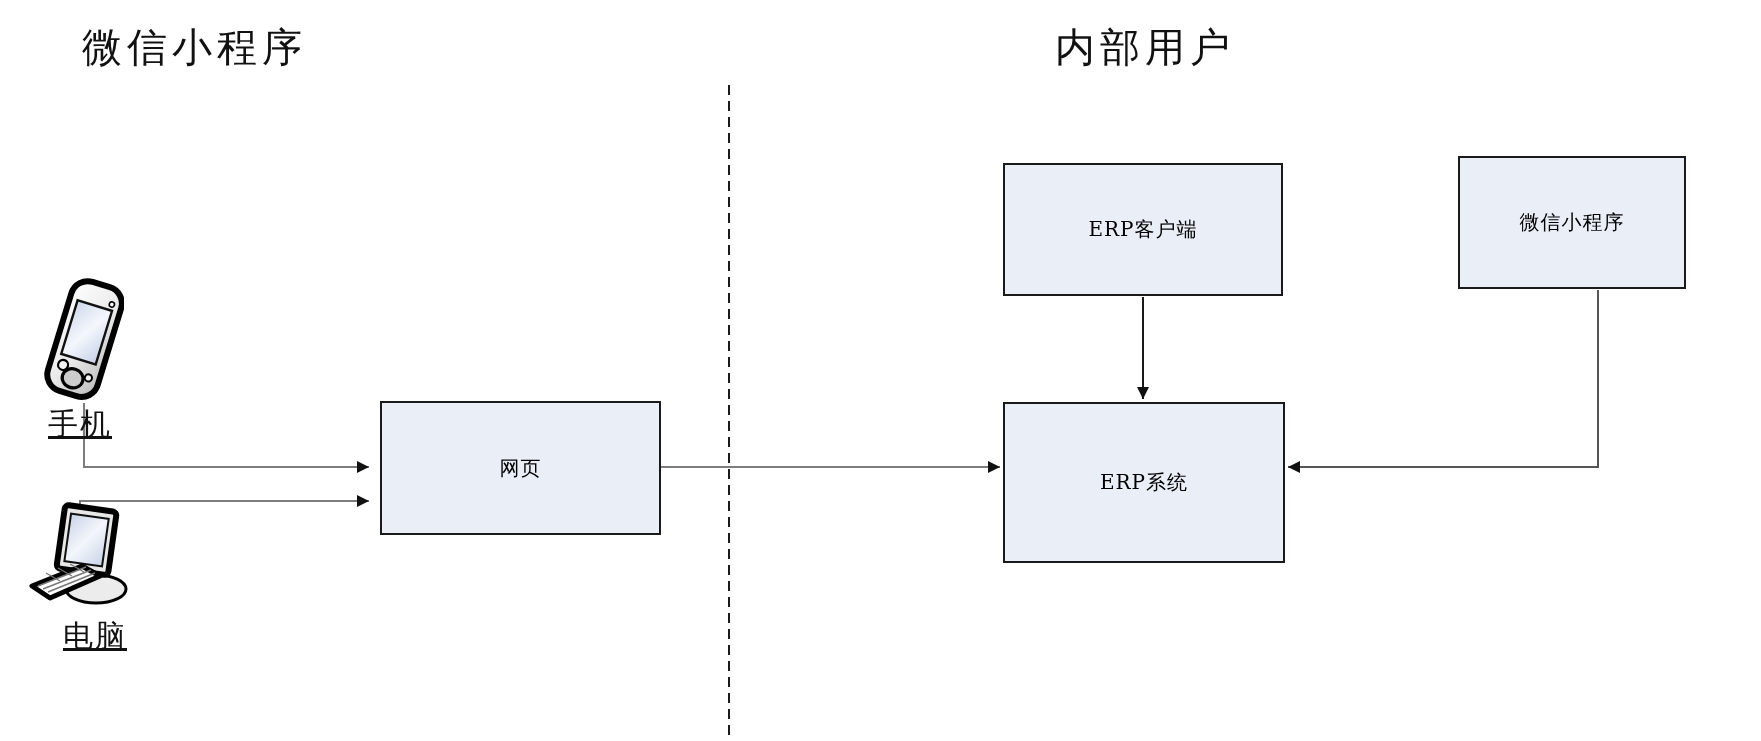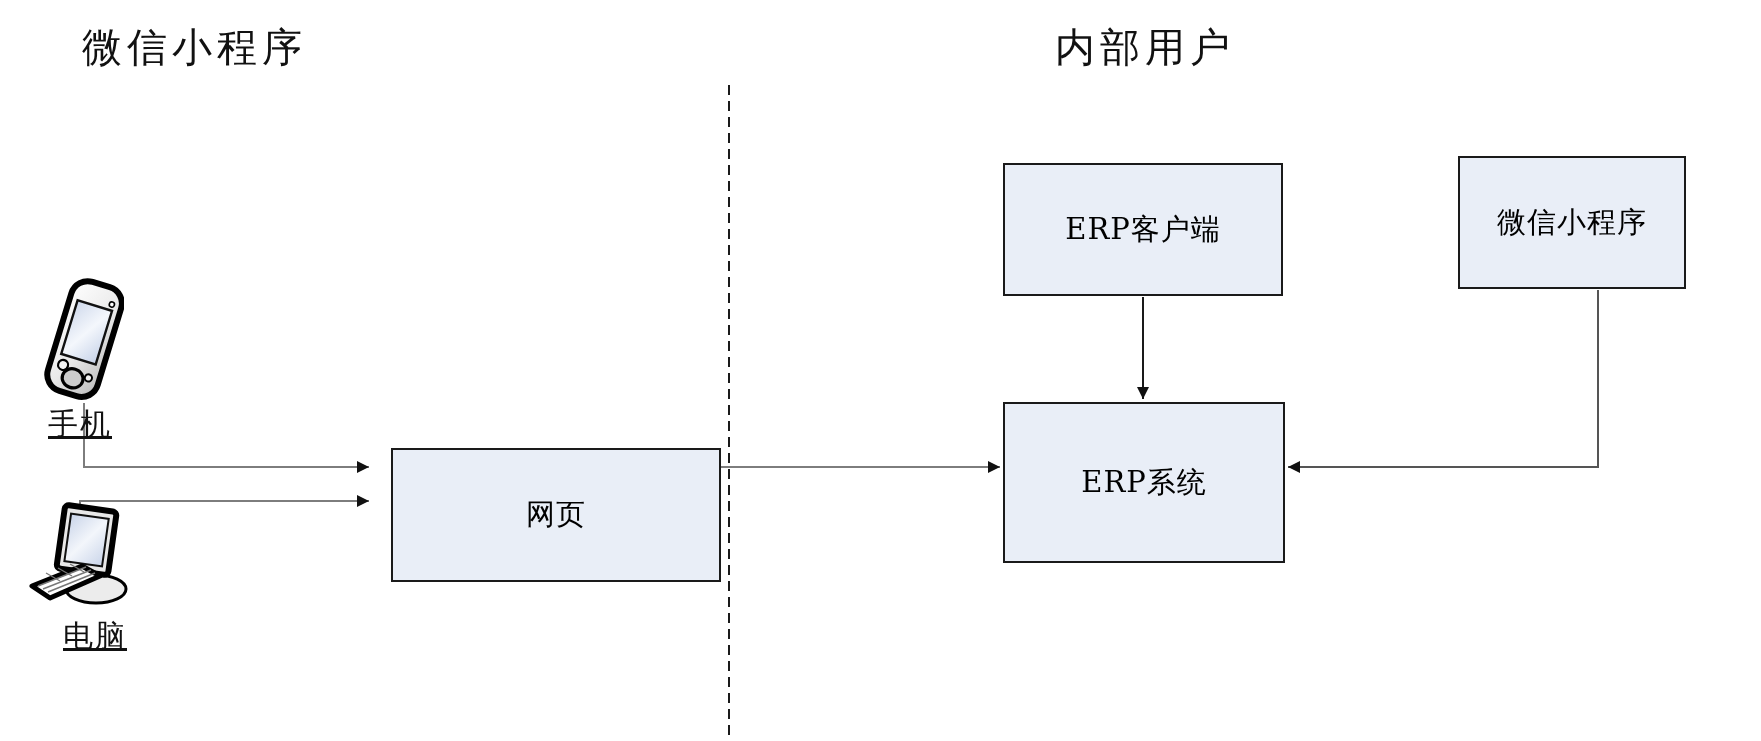--- a/index.html
+++ b/index.html
@@ -30,27 +30,27 @@
   }
   .title-external { left: 82px; top: 20px; }
   .title-internal { left: 1055px; top: 20px; }
   .node {
     position: absolute;
     background: #e9eef7;
     border: 2px solid #1a1a1a;
     display: flex;
     align-items: center;
     justify-content: center;
-    font-size: 29px;
+    font-size: 20px;
     color: #000000;
     letter-spacing: 1px;
     box-sizing: border-box;
     white-space: nowrap;
   }
-  .node-webpage   { left: 391px;  top: 401px; width: 330px; height: 134px; margin-top: 47px; }
+  .node-webpage   { left: 380px;  top: 401px; width: 281px; height: 134px; }
   .node-erpclient { left: 1003px; top: 163px; width: 280px; height: 133px; }
   .node-wechat    { left: 1458px; top: 156px; width: 228px; height: 133px; }
   .node-erpsystem { left: 1003px; top: 402px; width: 282px; height: 161px; }
   .device-icon {
     position: absolute;
   }
   .phone-icon-box    { left: 44px; top: 276px; width: 80px;  height: 130px; }
   .computer-icon-box { left: 24px; top: 494px; width: 118px; height: 128px; }
   .device-label {
     position: absolute;

